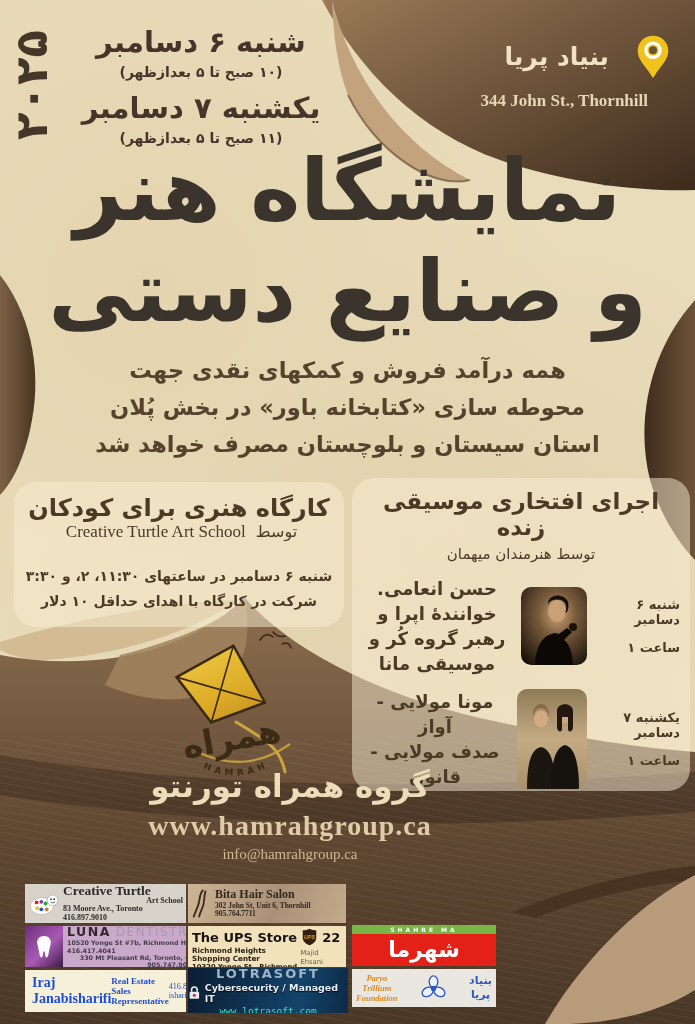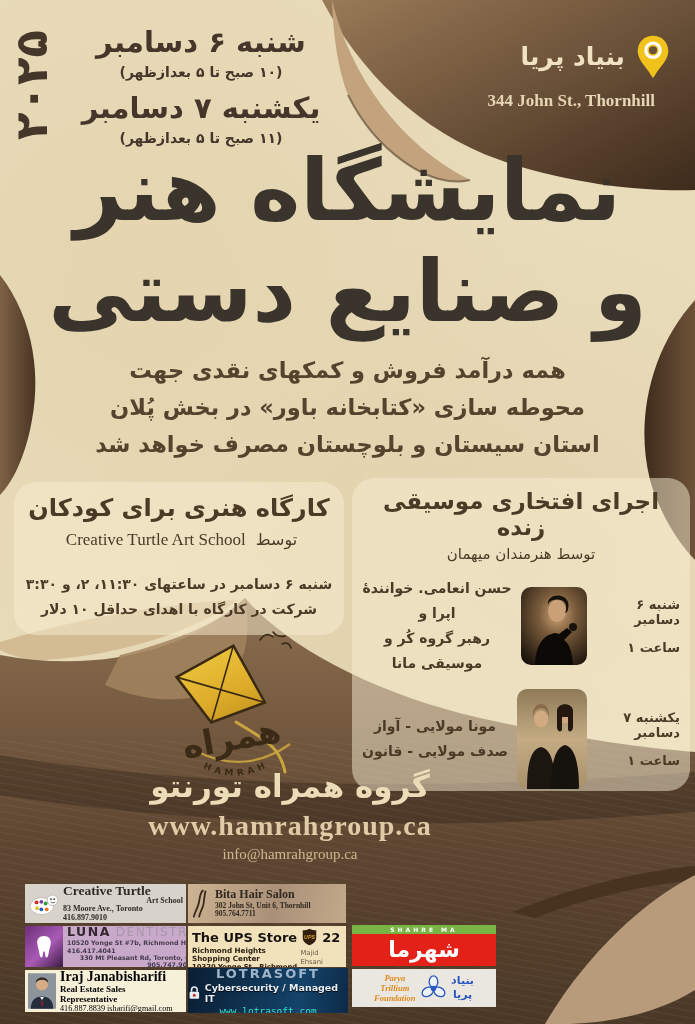--- a/index.html
+++ b/index.html
@@ -13,49 +13,49 @@
   .layer{position:absolute;z-index:2;}
 
   
   .year{top:58px;left:-36px;width:136px;height:54px;transform:rotate(-90deg);
     font-size:45px;font-weight:800;color:#45362a;text-align:center;letter-spacing:3px;line-height:54px;}
   .dates{left:64px;top:22px;width:274px;direction:rtl;text-align:center;color:#45352a;}
   .d-day{font-size:29px;font-weight:800;line-height:40px;}
   .d-hours{font-size:14px;font-weight:600;line-height:20px;}
   .d-day.second{margin-top:6px;}
   .org{top:34px;right:24px;display:flex;flex-direction:column;align-items:flex-end;}
-  .org-top{display:flex;align-items:center;gap:10px;}
+  .org-top{display:flex;align-items:center;gap:26px;}
   .org-name{font-size:25px;font-weight:800;color:#f0e2c2;direction:rtl;}
   .org-addr{font-family:"Liberation Serif","DejaVu Serif",serif;font-size:17px;font-weight:700;
-    color:#e6d6b4;margin-top:12px;margin-right:16px;}
+    color:#e6d6b4;margin-top:12px;margin-right:23px;}
 
   
   .title{top:140px;left:0;width:695px;text-align:center;direction:rtl;margin:0;
     color:#3a342c;font-weight:800;font-size:85px;line-height:101px;letter-spacing:-2px;}
   .title span{display:block;}
   .intro{top:352px;left:40px;width:615px;text-align:center;direction:rtl;
     font-size:22.5px;font-weight:600;line-height:37px;color:#55432d;}
 
   
   .card-bg{background:rgba(247,237,209,.5);border-radius:22px;}
   .workshop{left:14px;top:482px;width:330px;padding:12px 6px 18px;text-align:center;direction:rtl;color:#4b3a26;box-sizing:border-box;}
   .ws-title{font-size:24px;font-weight:700;}
-  .ws-by{font-size:16px;margin-top:8px;}
+  .ws-by{font-size:16px;}
   .ws-by .en{font-family:"Liberation Serif","DejaVu Serif",serif;font-size:17px;margin:0 5px;}
   .ws-line1{font-size:14px;font-weight:700;margin-top:26px;}
   .ws-line2{font-size:14px;font-weight:700;margin-top:9px;}
 
   .music{left:352px;top:478px;width:338px;padding:10px 4px 2px;text-align:center;direction:rtl;color:#4b3a26;box-sizing:border-box;}
   .mu-title{font-size:23px;font-weight:700;}
   .mu-sub{font-size:15px;margin-top:5px;}
   .act{display:flex;align-items:center;margin-top:13px;padding:0 2px;}
   .act-when{width:92px;flex:none;font-size:13px;font-weight:700;text-align:right;padding-right:4px;box-sizing:border-box;}
   .when-time{margin-top:13px;}
   .act-photo{flex:none;border-radius:10px;overflow:hidden;margin:0 5px;line-height:0;}
-  .act-desc{flex:1;font-size:14px;font-weight:700;line-height:25px;}
+  .act-desc{flex:1;font-size:18px;font-weight:700;line-height:25px;}
 
   
   .kite{left:138px;top:626px;width:195px;height:165px;}
   .group-name{top:768px;left:0;width:580px;text-align:center;direction:rtl;
     font-size:31px;font-weight:700;color:#ecdcb8;}
   .website{top:810px;left:0;width:580px;text-align:center;
     font-family:"Liberation Serif","DejaVu Serif",serif;font-size:28px;font-weight:700;color:#dfcca6;letter-spacing:1px;}
   .email{top:846px;left:0;width:580px;text-align:center;
     font-family:"Liberation Serif","DejaVu Serif",serif;font-size:15px;color:#cdb88f;}
 
@@ -83,36 +83,36 @@
   .sp-ups{left:188px;top:926px;width:158px;height:41px;background:#f1e2bb;padding:2px 4px;flex-direction:column;align-items:stretch;}
   .ups-row1{display:flex;align-items:center;gap:5px;}
   .ups-name{font-size:13px;font-weight:800;color:#161310;}
   .ups-num{font-size:13px;font-weight:800;color:#161310;}
   .ups-row2{display:flex;justify-content:space-between;line-height:1.15;margin-top:1px;}
   .ups-left{color:#2a2114;}
   .ups-center{font-size:7.2px;font-weight:800;}
   .ups-small{font-size:6.8px;font-weight:600;}
   .ups-people{color:#6b5e4a;font-size:6.8px;text-align:left;line-height:1.3;padding-top:2px;}
   .sp-iraj{left:25px;top:970px;width:161px;height:42px;background:#f7f0d8;padding:2px 3px;gap:4px;}
-  .ir-col{display:flex;flex-direction:column;line-height:1.12;color:#000000;flex:1;}
+  .ir-col{display:flex;flex-direction:row;line-height:1.12;color:#1d4ed8;flex:1;align-items:center;}
   .ir-name{font-size:14px;font-weight:700;}
   .ir-role{font-size:9px;font-weight:700;}
   .ir-contact{font-size:8.2px;}
   .sp-lotra{left:188px;top:968px;width:160px;height:45px;background:linear-gradient(100deg,#0a1e33,#14436a 70%,#0d2a47);
     flex-direction:column;justify-content:center;gap:1px;}
   .lt-name{font-size:13px;font-weight:800;letter-spacing:2px;color:#9fb4c8;}
   .lt-row{display:flex;align-items:center;gap:4px;}
   .lt-tag{font-size:9.5px;font-weight:700;color:#e8eef5;text-shadow:0 1px 1px #000;}
   .lt-site{font-family:"DejaVu Sans Mono",monospace;font-size:9.5px;color:#35e0c8;}
   .sp-shahr{left:352px;top:925px;width:144px;height:41px;flex-direction:column;align-items:stretch;}
   .sh-top{height:9px;background:#79b544;color:#fff;font-size:6px;font-weight:700;letter-spacing:3px;
     text-align:center;line-height:9px;}
   .sh-body{flex:1;background:#e32119;display:flex;align-items:center;justify-content:center;}
   .sh-fa{color:#fff;font-size:22px;font-weight:800;direction:rtl;line-height:1;}
-  .sp-parya{left:352px;top:969px;width:144px;height:38px;background:#e9e7e0;justify-content:space-between;padding:0 22px;}
+  .sp-parya{left:352px;top:969px;width:144px;height:38px;background:#e9e7e0;justify-content:space-between;padding:0 4px;}
   .py-en{font-size:8.5px;font-style:italic;font-weight:700;color:#e08a1e;text-align:center;line-height:1.2;}
   .py-fa{font-size:11px;font-weight:800;color:#2a57c0;text-align:center;direction:rtl;line-height:1.25;}
 </style>
 </head>
 <body>
 
 <div class="poster">
 
   <svg class="bg" width="695" height="1024" viewBox="0 0 695 1024">
     <defs>

